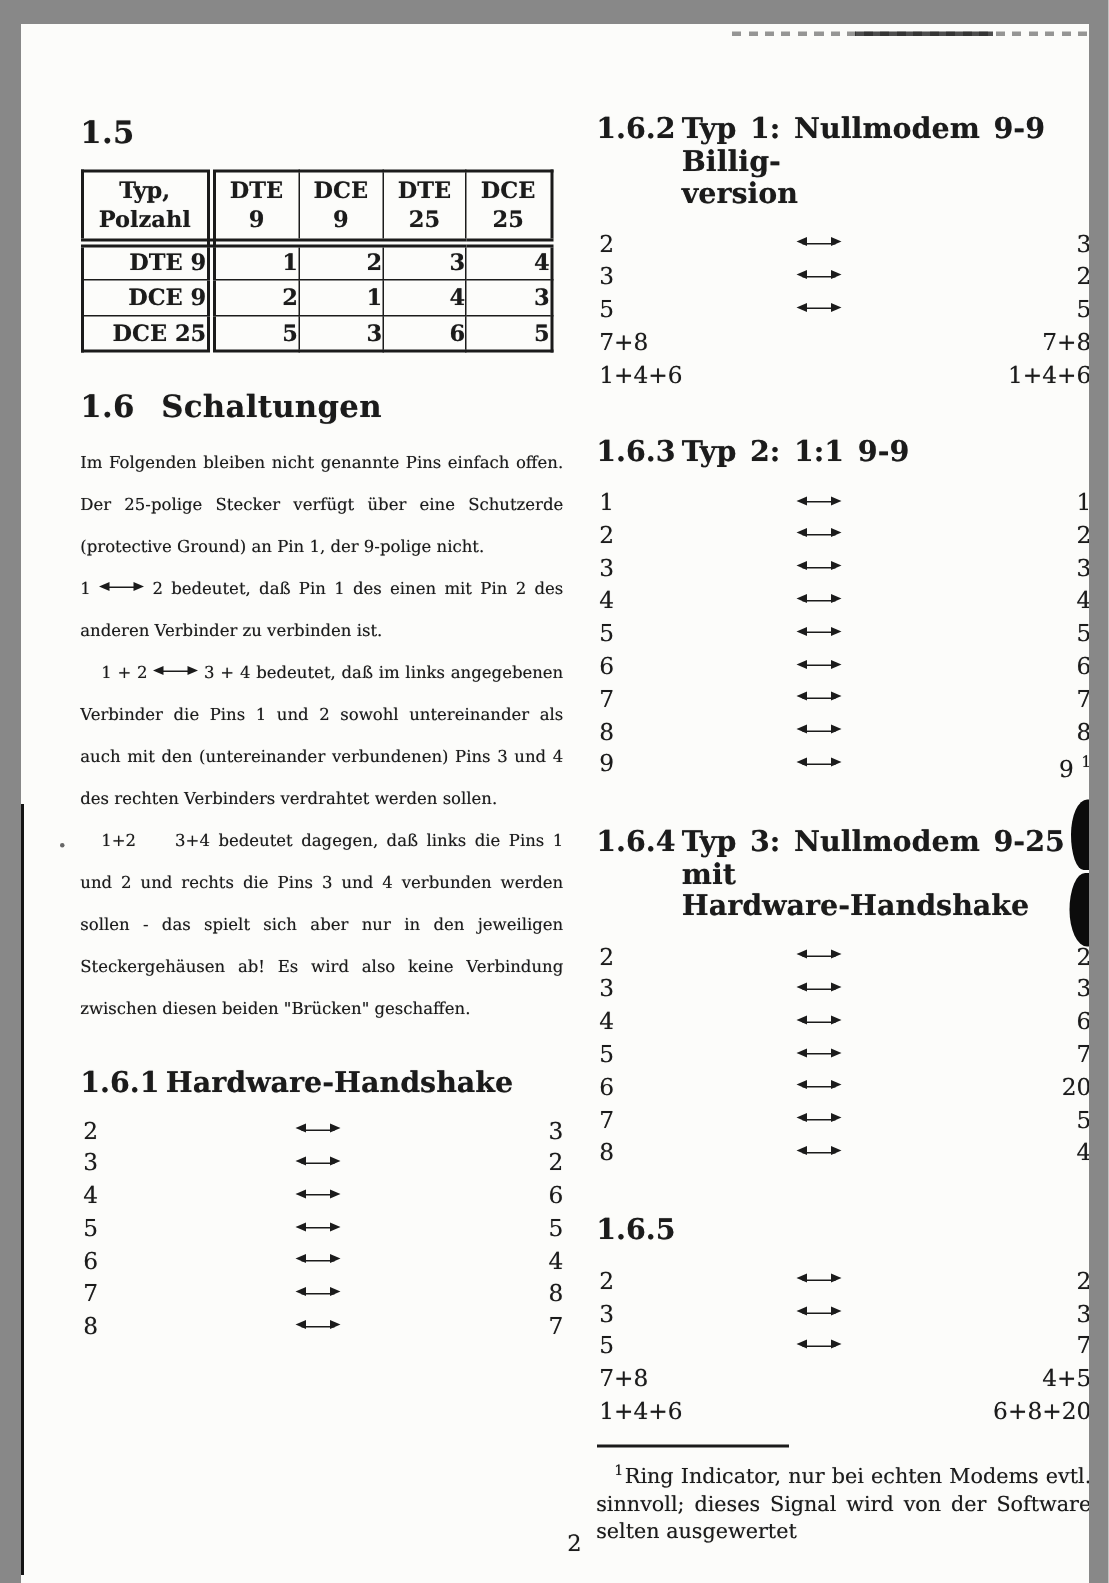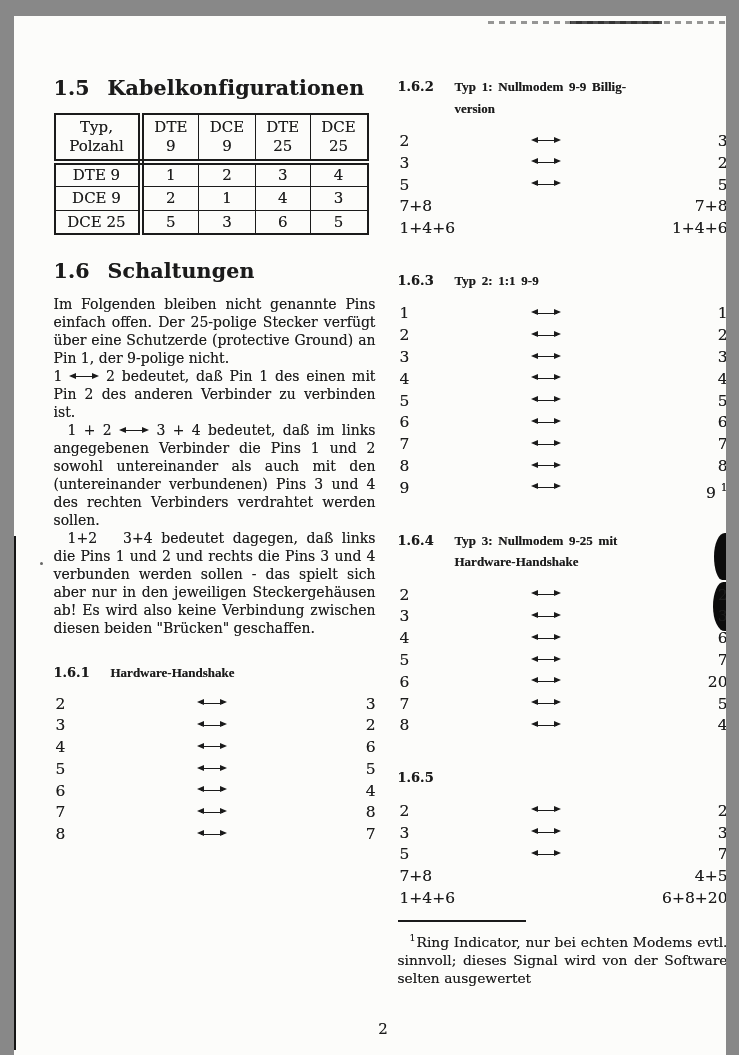--- a/index.html
+++ b/index.html
@@ -11,34 +11,34 @@
 
   
   .col{ position:absolute; top:60px; }
   #col-left{ left:40px; width:322px; }
   #col-right{ left:384px; width:330px; }
 
   
   .h1{ display:flex; font-weight:bold; font-size:20.5px; line-height:24px; letter-spacing:.2px; }
   .h1 .num{ width:54px; flex:0 0 auto; }
   .h2{ display:grid; grid-template-columns:57px 1fr; font-weight:bold;
-       font-size:13px; line-height:21.5px; word-spacing:2.5px; }
-  .h2 .hline{ display:block;font-family:Liberation Serif, serif; }
+       font-size:19px; line-height:21.5px; word-spacing:2.5px; }
+  .h2 .hline{ display:block; }
 
   
   table{ border-collapse:collapse; margin-top:13px; width:315px; font-size:15px; }
   th,td{ border:1.6px solid var(--ink); text-align:center; vertical-align:middle; }
-  th{ font-weight:normal; border-bottom:6px double var(--ink); line-height:19px; padding:3px 2px; }
-  td{ height:24px; font-weight:normal; }
+  th{ font-weight:bold; border-bottom:6px double var(--ink); line-height:19px; padding:3px 2px; }
+  td{ height:24px; font-weight:bold;text-align:right; }
   .c0{ border-right:6px double var(--ink); width:86px; }
   table{ border:2.2px solid var(--ink); }
 
   
   .textblock{ margin-top:12px; }
-  .para{ text-align:justify; font-size:14px; line-height:18px; }
+  .para{ text-align:justify; font-size:11px; line-height:28px; }
   .para.indent{ text-indent:14px; }
   .hspace{ display:inline-block; width:26px; }
 
   
   .arrow{ display:inline-block; width:30px; height:10px; position:relative; vertical-align:-1px; }
   .arrow i{ position:absolute; left:4px; right:4px; top:4.3px; display:block;
             border-top:1.7px solid var(--ink); }
   .arrow i::before,.arrow i::after{ content:""; position:absolute; top:-4.7px; width:0; height:0;
             border-top:3.9px solid transparent; border-bottom:3.9px solid transparent; }
   .arrow i::before{ left:-4px; border-right:7.5px solid var(--ink); }
@@ -94,21 +94,20 @@
   <div class="artifact" id="art-blob2"></div>
   <div class="artifact" id="art-leftline"></div>
   <div class="artifact" id="art-bottomline"></div>
   <div class="artifact" id="art-tick"></div>
   <div class="artifact" id="art-dot1"></div>
 
   <div class="col" id="col-left">
 
     <div class="h1">
       <span class="num">1.5</span>
-      <span>Kabelkonfigurationen</span>
     </div>
 
     <table>
       <thead>
         <tr>
             <th class="c0">
               <div>Typ,</div>
               <div>Polzahl</div>
             </th>
             <th>

